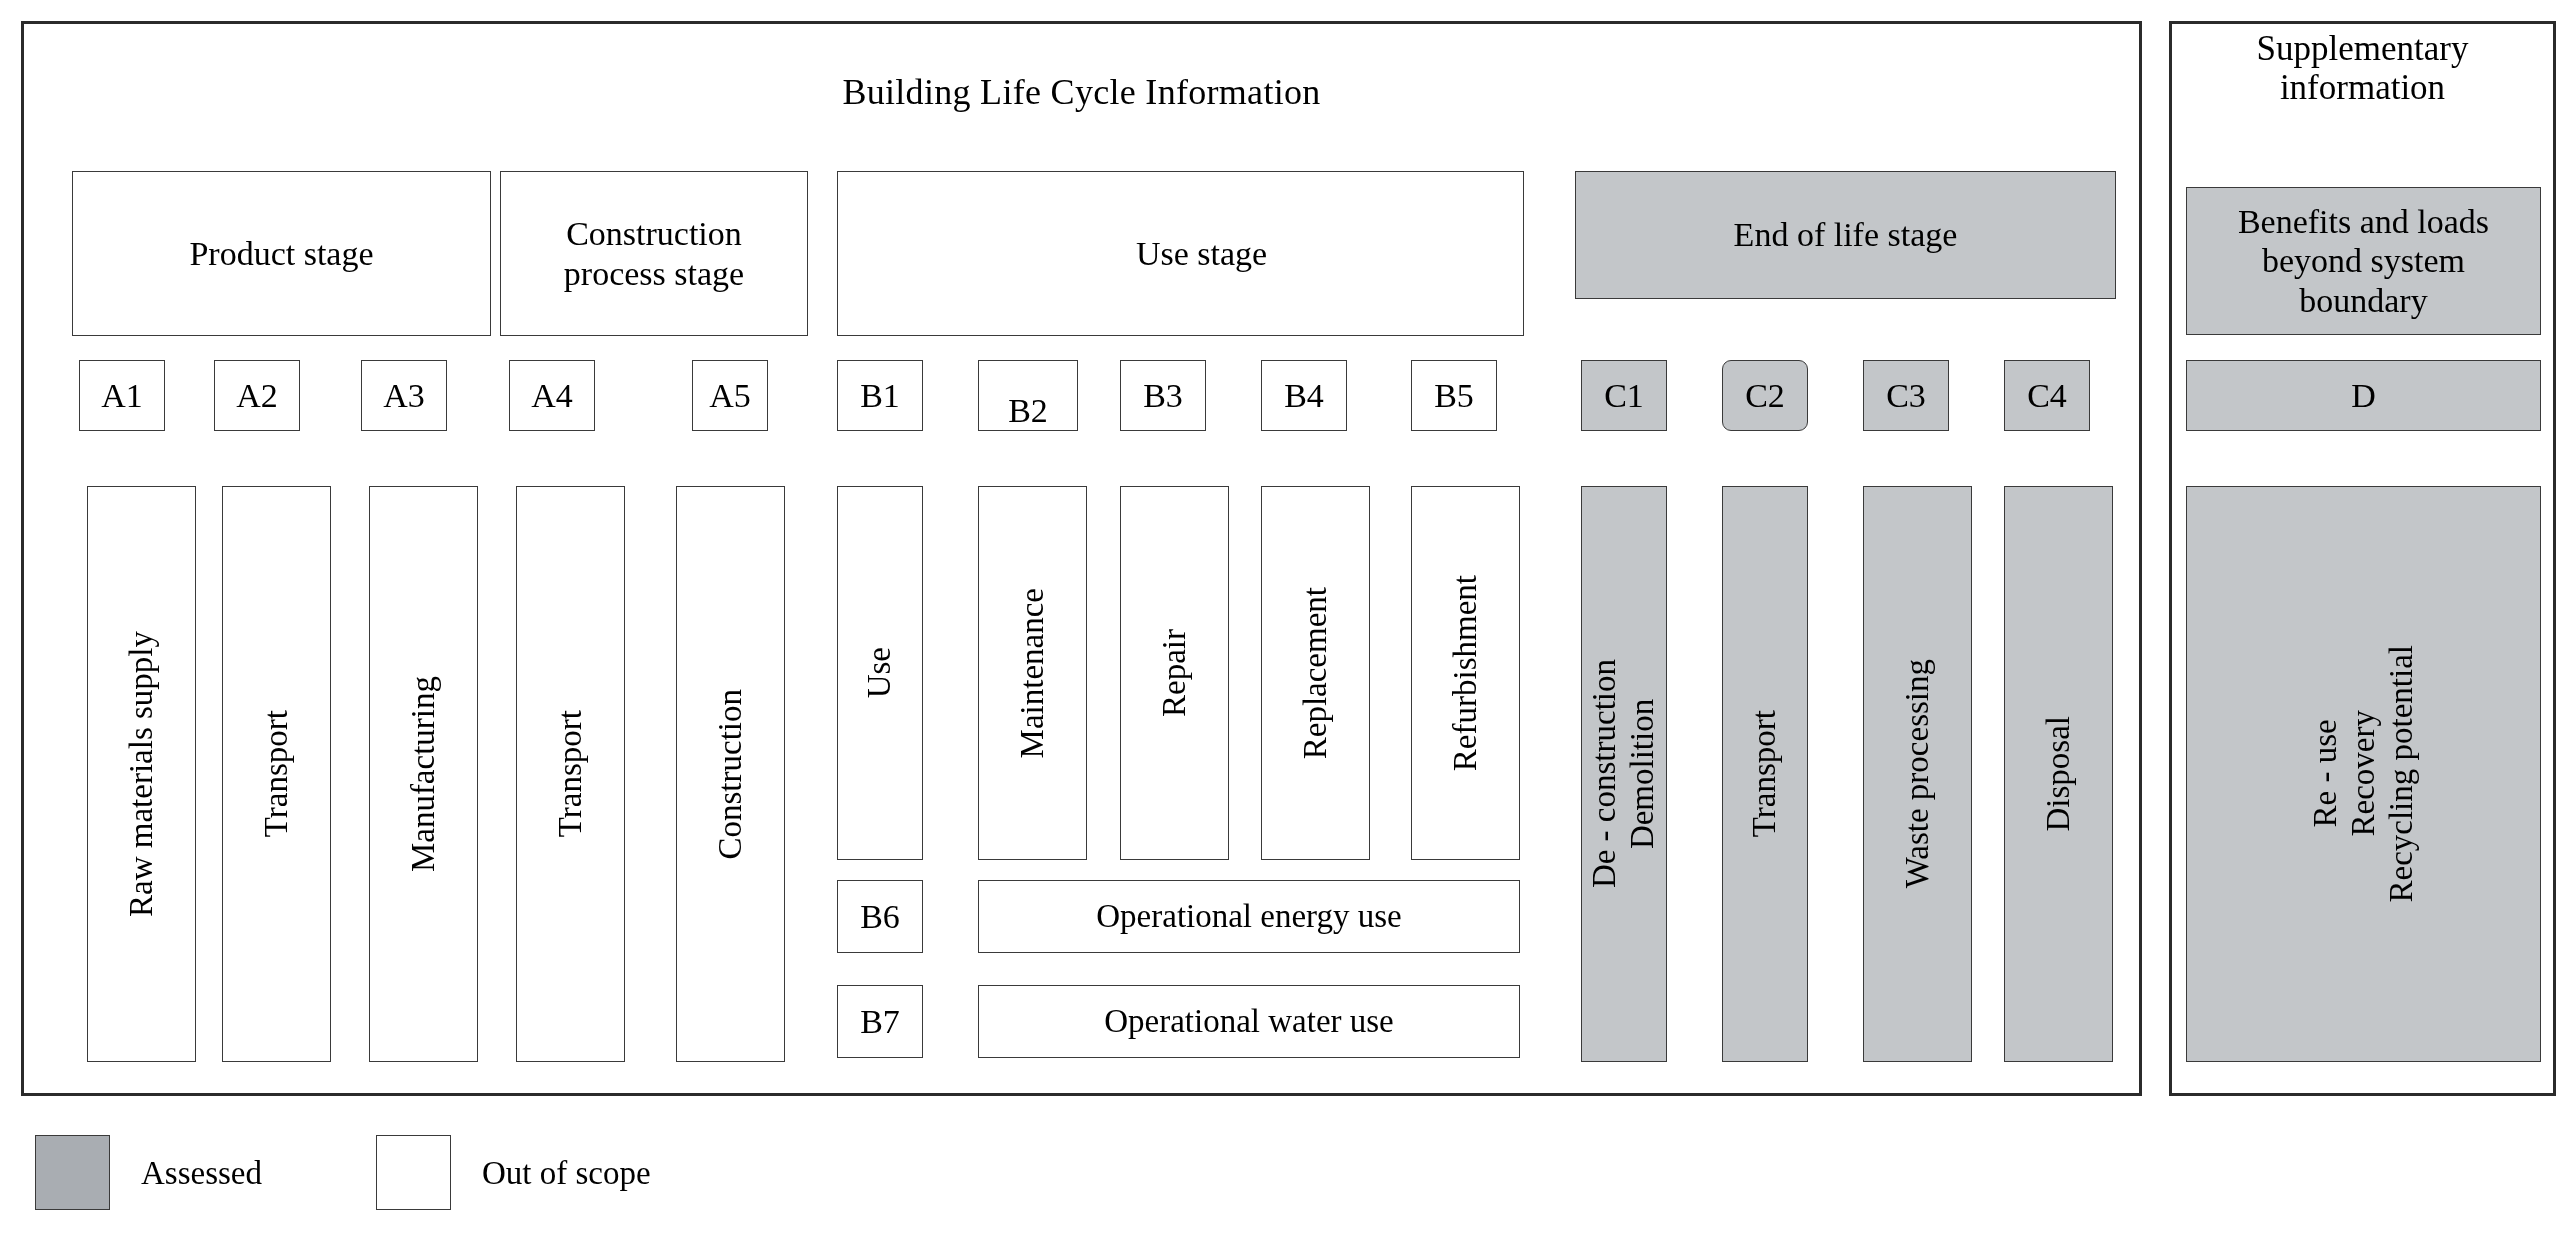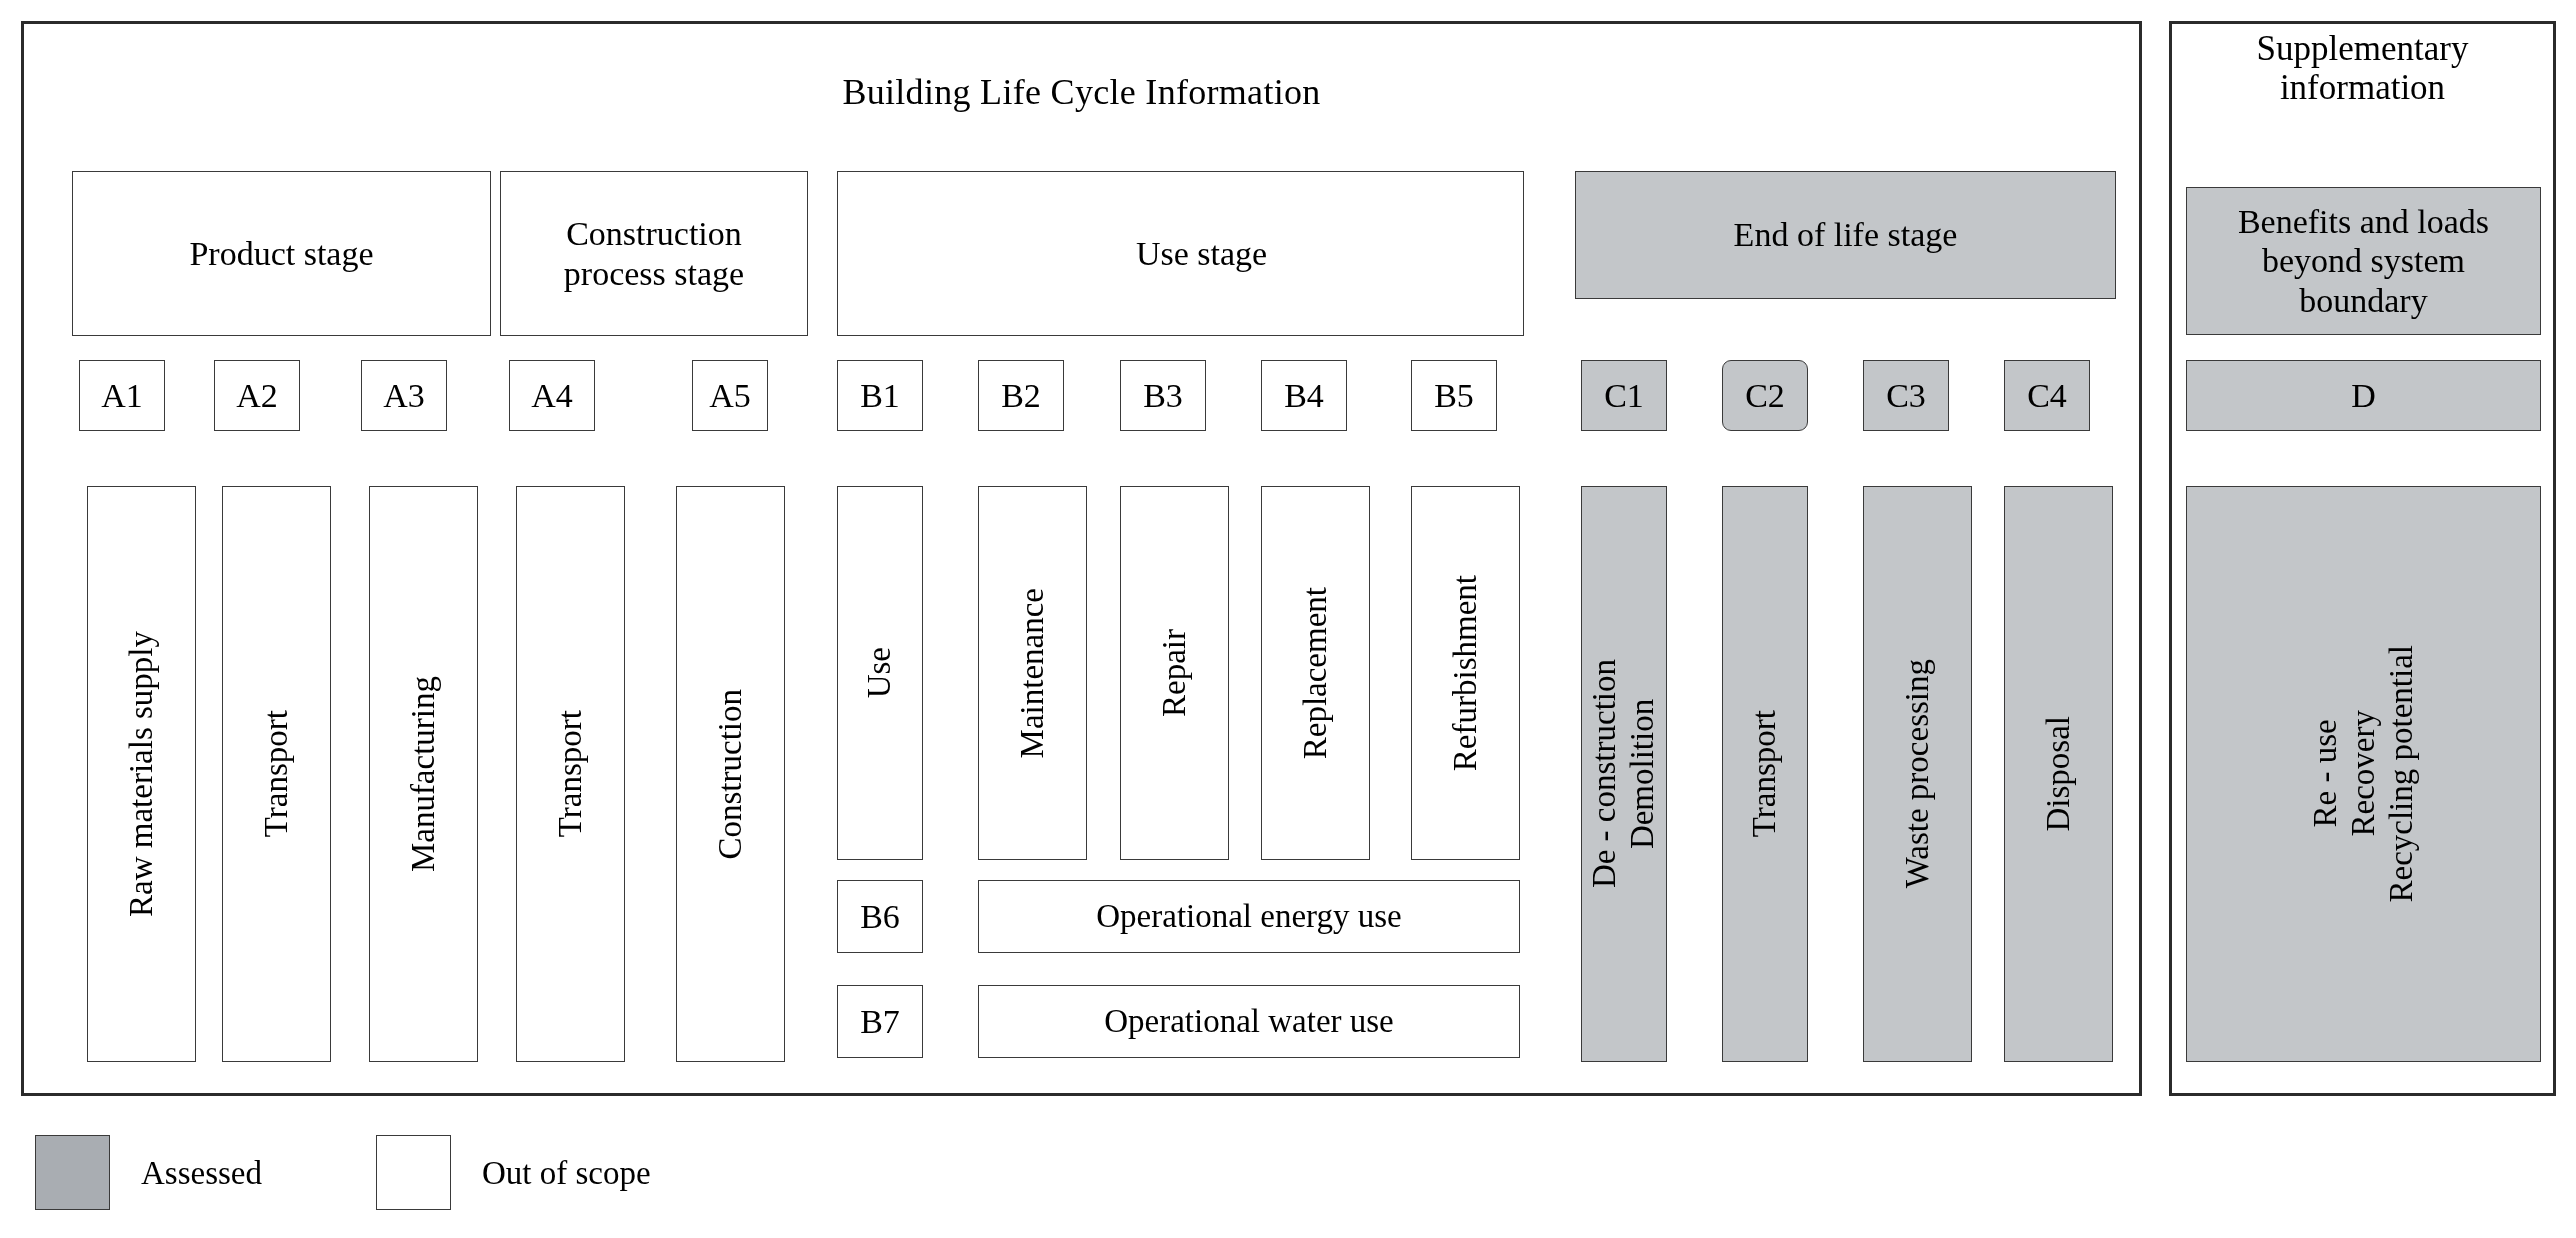--- a/index.html
+++ b/index.html
@@ -74,21 +74,21 @@
 <div class="stage code" style="left:509px;top:360px;width:86px;height:71px;">
   <span>A4</span>
   </div>
 <div class="stage code" style="left:668px;top:360px;width:76px;height:71px;margin-left:24px;">
   <span>A5</span>
   </div>
 
 <div class="stage code" style="left:837px;top:360px;width:86px;height:71px;">
   <span>B1</span>
   </div>
-<div class="stage code" style="left:978px;top:360px;width:86px;height:71px;">
+<div class="stage code" style="left:978px;top:360px;width:100px;height:71px;align-items:flex-end;">
   <span>B2</span>
   </div>
 <div class="stage code" style="left:1120px;top:360px;width:86px;height:71px;">
   <span>B3</span>
   </div>
 <div class="stage code" style="left:1261px;top:360px;width:86px;height:71px;">
   <span>B4</span>
   </div>
 <div class="stage code" style="left:1411px;top:360px;width:86px;height:71px;">
   <span>B5</span>

